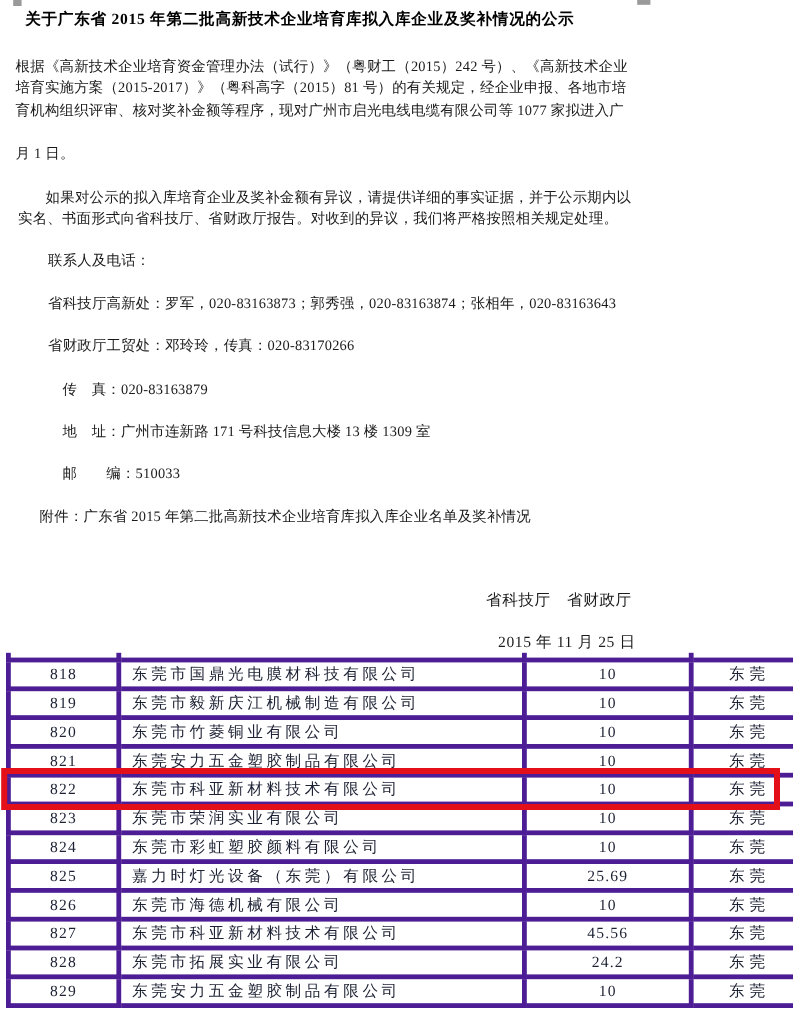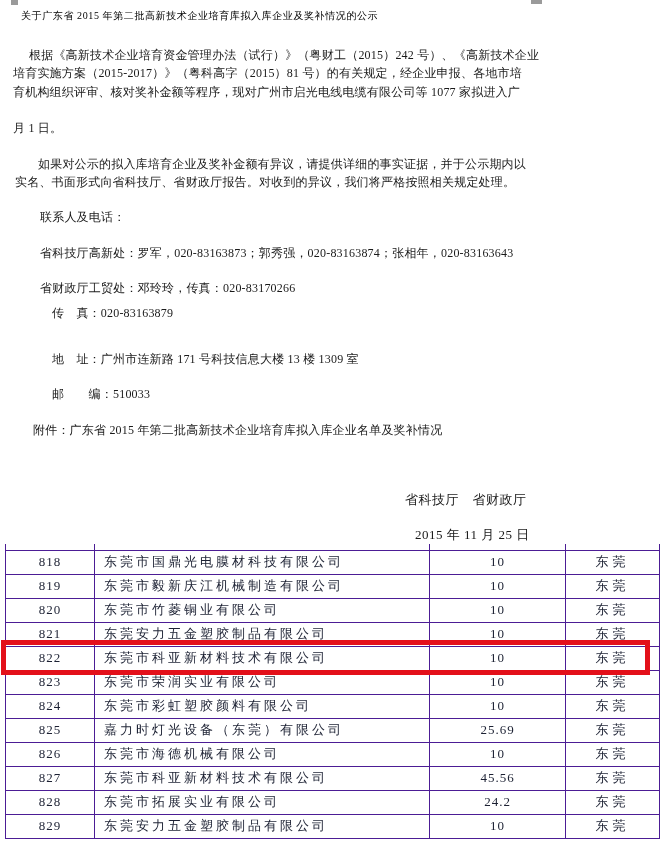--- a/index.html
+++ b/index.html
@@ -5,31 +5,31 @@
   html,body { margin:0; padding:0; background:#ffffff; }
   .page {
     position:relative;
     width:661px; height:849px;
     background:#ffffff;
     font-family:"Liberation Serif","DejaVu Serif",serif;
     color:#1a1a1a;
     overflow:hidden;
   }
   .tl { position:absolute; white-space:nowrap; font-size:12px; line-height:16px; letter-spacing:0.2px; color:#1a1a1a; }
-  .title { font-size:10px; font-weight:normal; letter-spacing:0.6px; color:#000000; }
+  .title { font-size:13px; font-weight:bold; letter-spacing:0.6px; color:#000000; }
   .frag { position:absolute; background:#9a9a9a; }
   
   .gtable {
     position:absolute; left:5px; top:544px;
     border-collapse:collapse; table-layout:fixed;
     width:641px;
     font-size:13px; color:#1c2133;
   }
   .gtable td {
-    border:1px solid #4c1d95;
+    border:4px solid #4c1d95;
     padding:0; vertical-align:middle;
     overflow:hidden;
   }
   .gtable tr { height:24px; }
   .gtable tr.stub { height:6px; }
   .gtable tr.stub td { border-top:none; }
   .col-no   { width:88px;  text-align:center; letter-spacing:1px; }
   .col-name { width:325px; text-align:left; padding-left:9px !important; letter-spacing:3px; }
   .col-amt  { width:135px; text-align:center; letter-spacing:1px; }
   .col-city { width:93px;  text-align:center; letter-spacing:4px; }
@@ -46,32 +46,32 @@
 </head>
 <body>
 
 <div class="page">
 
   <div class="frag" style="left:11px; top:0; width:7px; height:5px;"></div>
   <div class="frag" style="left:531px; top:0; width:11px; height:4px;"></div>
 
   <div class="tl title" style="left:21px; top:8px;">关于广东省 2015 年第二批高新技术企业培育库拟入库企业及奖补情况的公示</div>
 
-  <div class="tl" style="left:13px; top:47px;margin-left:16px;">根据《高新技术企业培育资金管理办法（试行）》（粤财工（2015）242 号）、《高新技术企业</div>
+  <div class="tl" style="left:13px; top:47px;">根据《高新技术企业培育资金管理办法（试行）》（粤财工（2015）242 号）、《高新技术企业</div>
   <div class="tl" style="left:13px; top:65px;">培育实施方案（2015-2017）》（粤科高字（2015）81 号）的有关规定，经企业申报、各地市培</div>
   <div class="tl" style="left:13px; top:84px;">育机构组织评审、核对奖补金额等程序，现对广州市启光电线电缆有限公司等 1077 家拟进入广</div>
   <div class="tl" style="left:13px; top:120px;">月 1 日。</div>
 
   <div class="tl" style="left:38px; top:156px;">如果对公示的拟入库培育企业及奖补金额有异议，请提供详细的事实证据，并于公示期内以</div>
   <div class="tl" style="left:15px; top:174px;">实名、书面形式向省科技厅、省财政厅报告。对收到的异议，我们将严格按照相关规定处理。</div>
 
   <div class="tl" style="left:40px; top:209px;">联系人及电话：</div>
   <div class="tl" style="left:40px; top:245px;">省科技厅高新处：罗军，020-83163873；郭秀强，020-83163874；张相年，020-83163643</div>
   <div class="tl" style="left:40px; top:280px;">省财政厅工贸处：邓玲玲，传真：020-83170266</div>
-  <div class="tl" style="left:52px; top:305px;">传　真：020-83163879</div>
+  <div class="tl" style="left:52px; top:316px;">传　真：020-83163879</div>
   <div class="tl" style="left:52px; top:351px;">地　址：广州市连新路 171 号科技信息大楼 13 楼 1309 室</div>
   <div class="tl" style="left:52px; top:386px;">邮　　编：510033</div>
 
   <div class="tl" style="left:33px; top:422px;">附件：广东省 2015 年第二批高新技术企业培育库拟入库企业名单及奖补情况</div>
 
   <div class="tl sig" style="left:405px; top:492px;text-align:right;">省科技厅　省财政厅</div>
   <div class="tl sig" style="left:415px; top:527px;">2015 年 11 月 25 日</div>
 
   <table class="gtable">
     <tbody>

